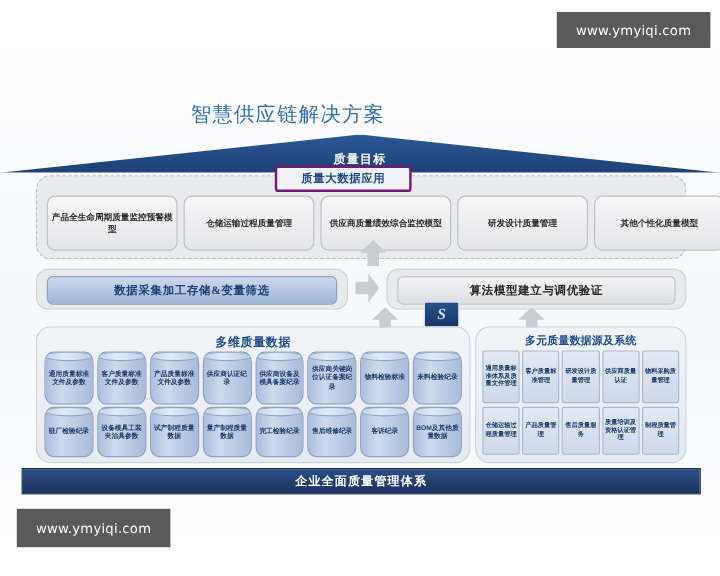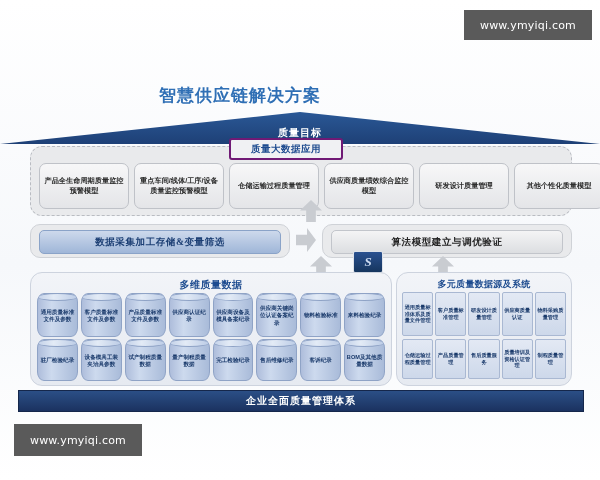--- a/index.html
+++ b/index.html
@@ -36,21 +36,21 @@
   #wm-top  { right: 8px;  top: 10px;  width: 128px; height: 30px; }
   #wm-bot  { left: 14px;  bottom: 24px; width: 128px; height: 32px; }
 
   
   #title {
     position: absolute;
     left: 0; top: 84px;
     width: 480px;
     text-align: center;
     font-size: 17px;
-    font-weight: bold;
+    font-weight: normal;
     color: #2f6fb5;
     letter-spacing: 1px;
     text-shadow: 0 1px 0 #ffffff;
   }
 
   
   #roof-wrap {
     position: absolute;
     left: 0; top: 112px;
     width: 600px; height: 32px;
@@ -303,21 +303,20 @@
 
   <div id="roof-wrap">
     <div id="roof"></div>
     <div id="roof-label">质量目标</div>
   </div>
 
   <div id="bigdata-panel">
     <div id="bigdata-title">质量大数据应用</div>
     <div class="model-row">
       <div class="model-box">产品全生命周期质量监控预警模型</div>
-      <div class="model-box">重点车间/线体/工序/设备质量监控预警模型</div>
       <div class="model-box">仓储运输过程质量管理</div>
       <div class="model-box">供应商质量绩效综合监控模型</div>
       <div class="model-box">研发设计质量管理</div>
       <div class="model-box">其他个性化质量模型</div>
     </div>
   </div>
 
   <div class="arrow-up" id="arrow-up-mid"></div>
 
   <div class="proc-panel" id="proc-left">

